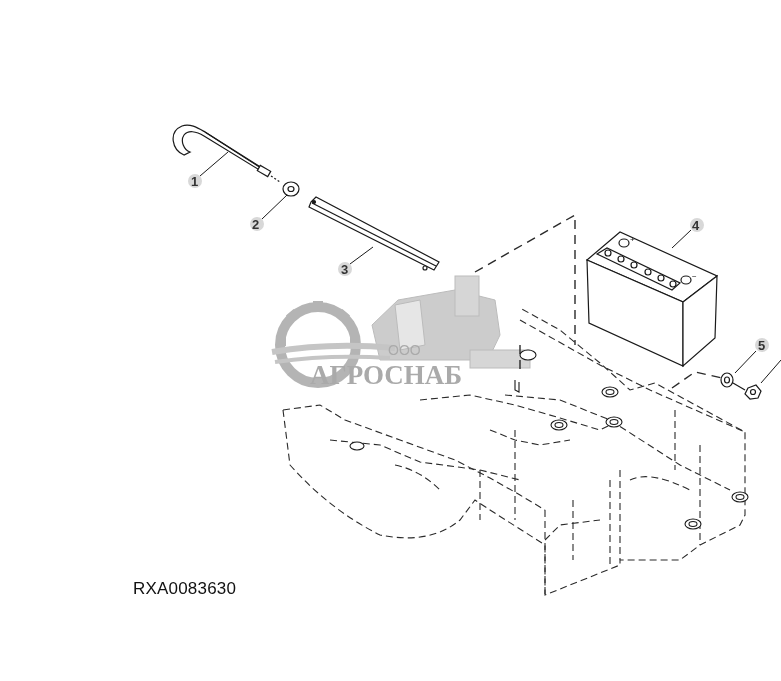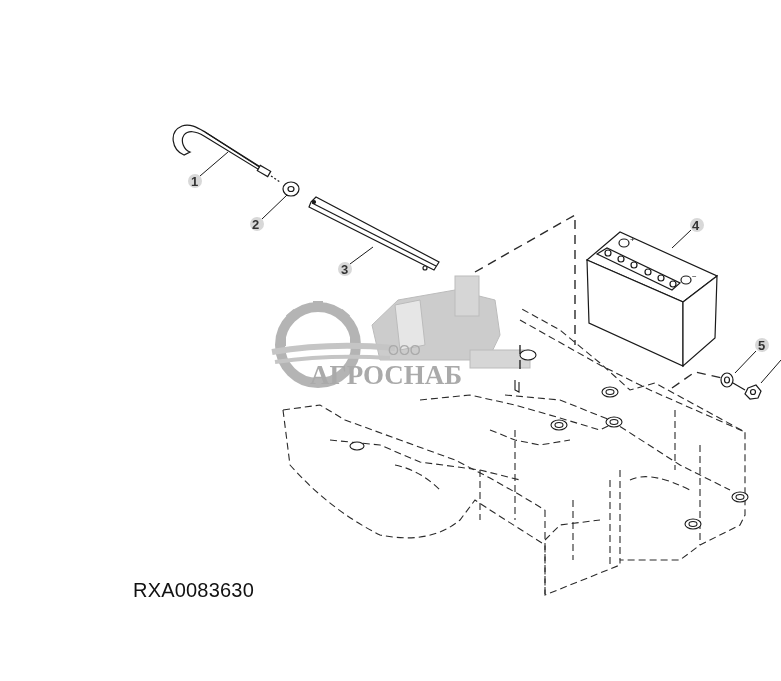--- a/index.html
+++ b/index.html
@@ -19,21 +19,21 @@
       left: 0;
       top: 0;
       width: 781px;
       height: 681px;
     }
     .figure-id {
       position: absolute;
       left: 133px;
       top: 579px;
       font-family: "Liberation Sans", sans-serif;
-      font-size: 20px;
+      font-size: 17px;
       color: #111111;
       letter-spacing: 0.2px;
     }
     .callout-label {
       font-family: "Liberation Sans", sans-serif;
       font-weight: bold;
       font-size: 13px;
       fill: #333333;
     }
     .wm-text {

